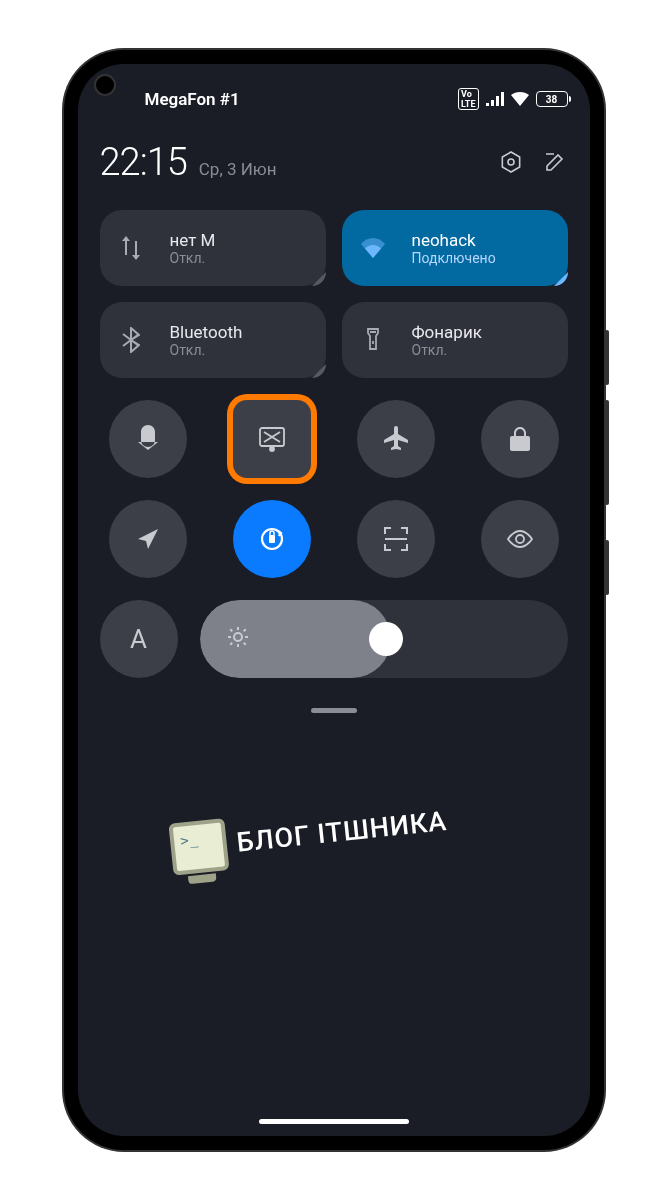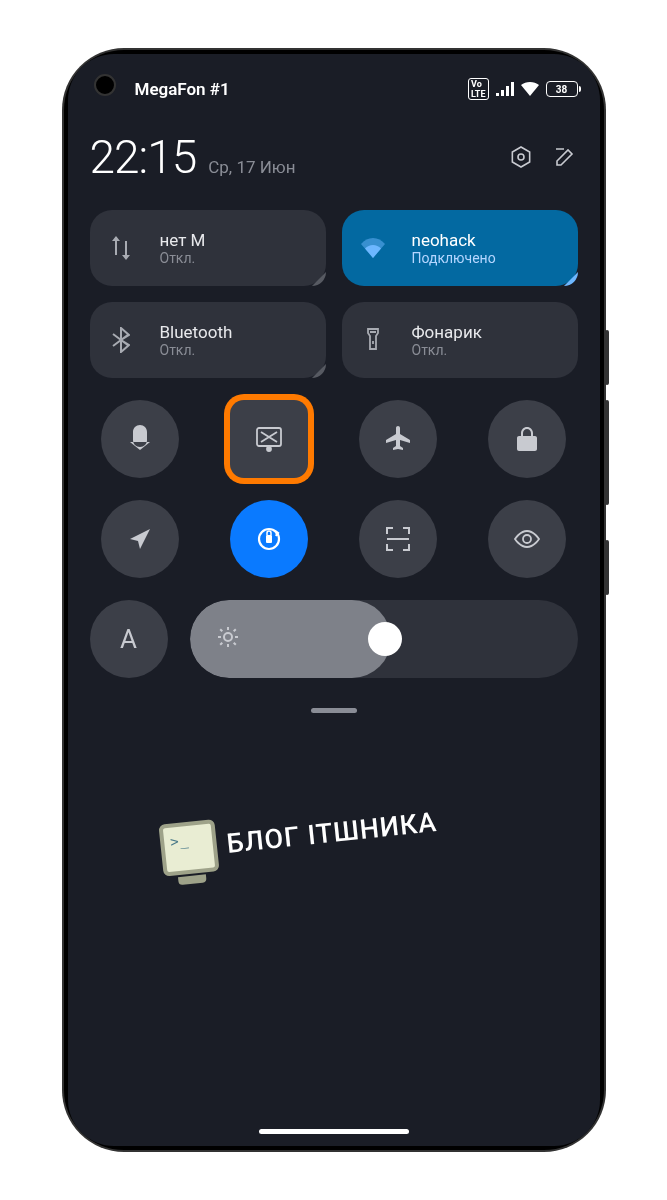--- a/index.html
+++ b/index.html
@@ -10,21 +10,21 @@
       justify-content: center;
       align-items: center;
       min-height: 1200px;
       width: 667px;
     }
     .phone-frame {
       width: 540px;
       height: 1100px;
       background: #000;
       border-radius: 60px;
-      padding: 4px;
+      padding: 14px;
       position: relative;
       box-shadow: 0 0 0 2px #333;
     }
     .side-btn {
       position: absolute;
       right: -5px;
       width: 4px;
       background: #333;
       border-radius: 3px;
     }
@@ -104,21 +104,21 @@
       justify-content: space-between;
       color: #fff;
       margin-bottom: 26px;
     }
     .time-left {
       display: flex;
       align-items: baseline;
       gap: 12px;
     }
     .clock {
-      font-size: 46px;
+      font-size: 38px;
       font-weight: 300;
       letter-spacing: -1px;
     }
     .date {
       font-size: 17px;
       color: #8a8d96;
     }
     .time-actions {
       display: flex;
       gap: 18px;
@@ -342,21 +342,21 @@
         </span>
         <span class="battery">
             <span>38</span>
           </span>
       </div>
     </div>
 
     <div class="time-row">
       <div class="time-left">
         <span class="clock">22:15</span>
-        <span class="date">Ср, 17 Июн</span>
+        <span class="date">Ср, 3 Июн</span>
       </div>
       <div class="time-actions">
         <span class="icon-btn">
           <svg width="24" height="24" viewBox="0 0 24 24" fill="none" stroke="currentColor" stroke-width="1.6">
               <path d="M12 2l8.66 5v10L12 22l-8.66-5V7L12 2z"></path>
               <circle cx="12" cy="12" r="3"></circle>
             </svg>
         </span>
         <span class="icon-btn">
           <svg width="24" height="24" viewBox="0 0 24 24" fill="none" stroke="currentColor" stroke-width="1.6">

